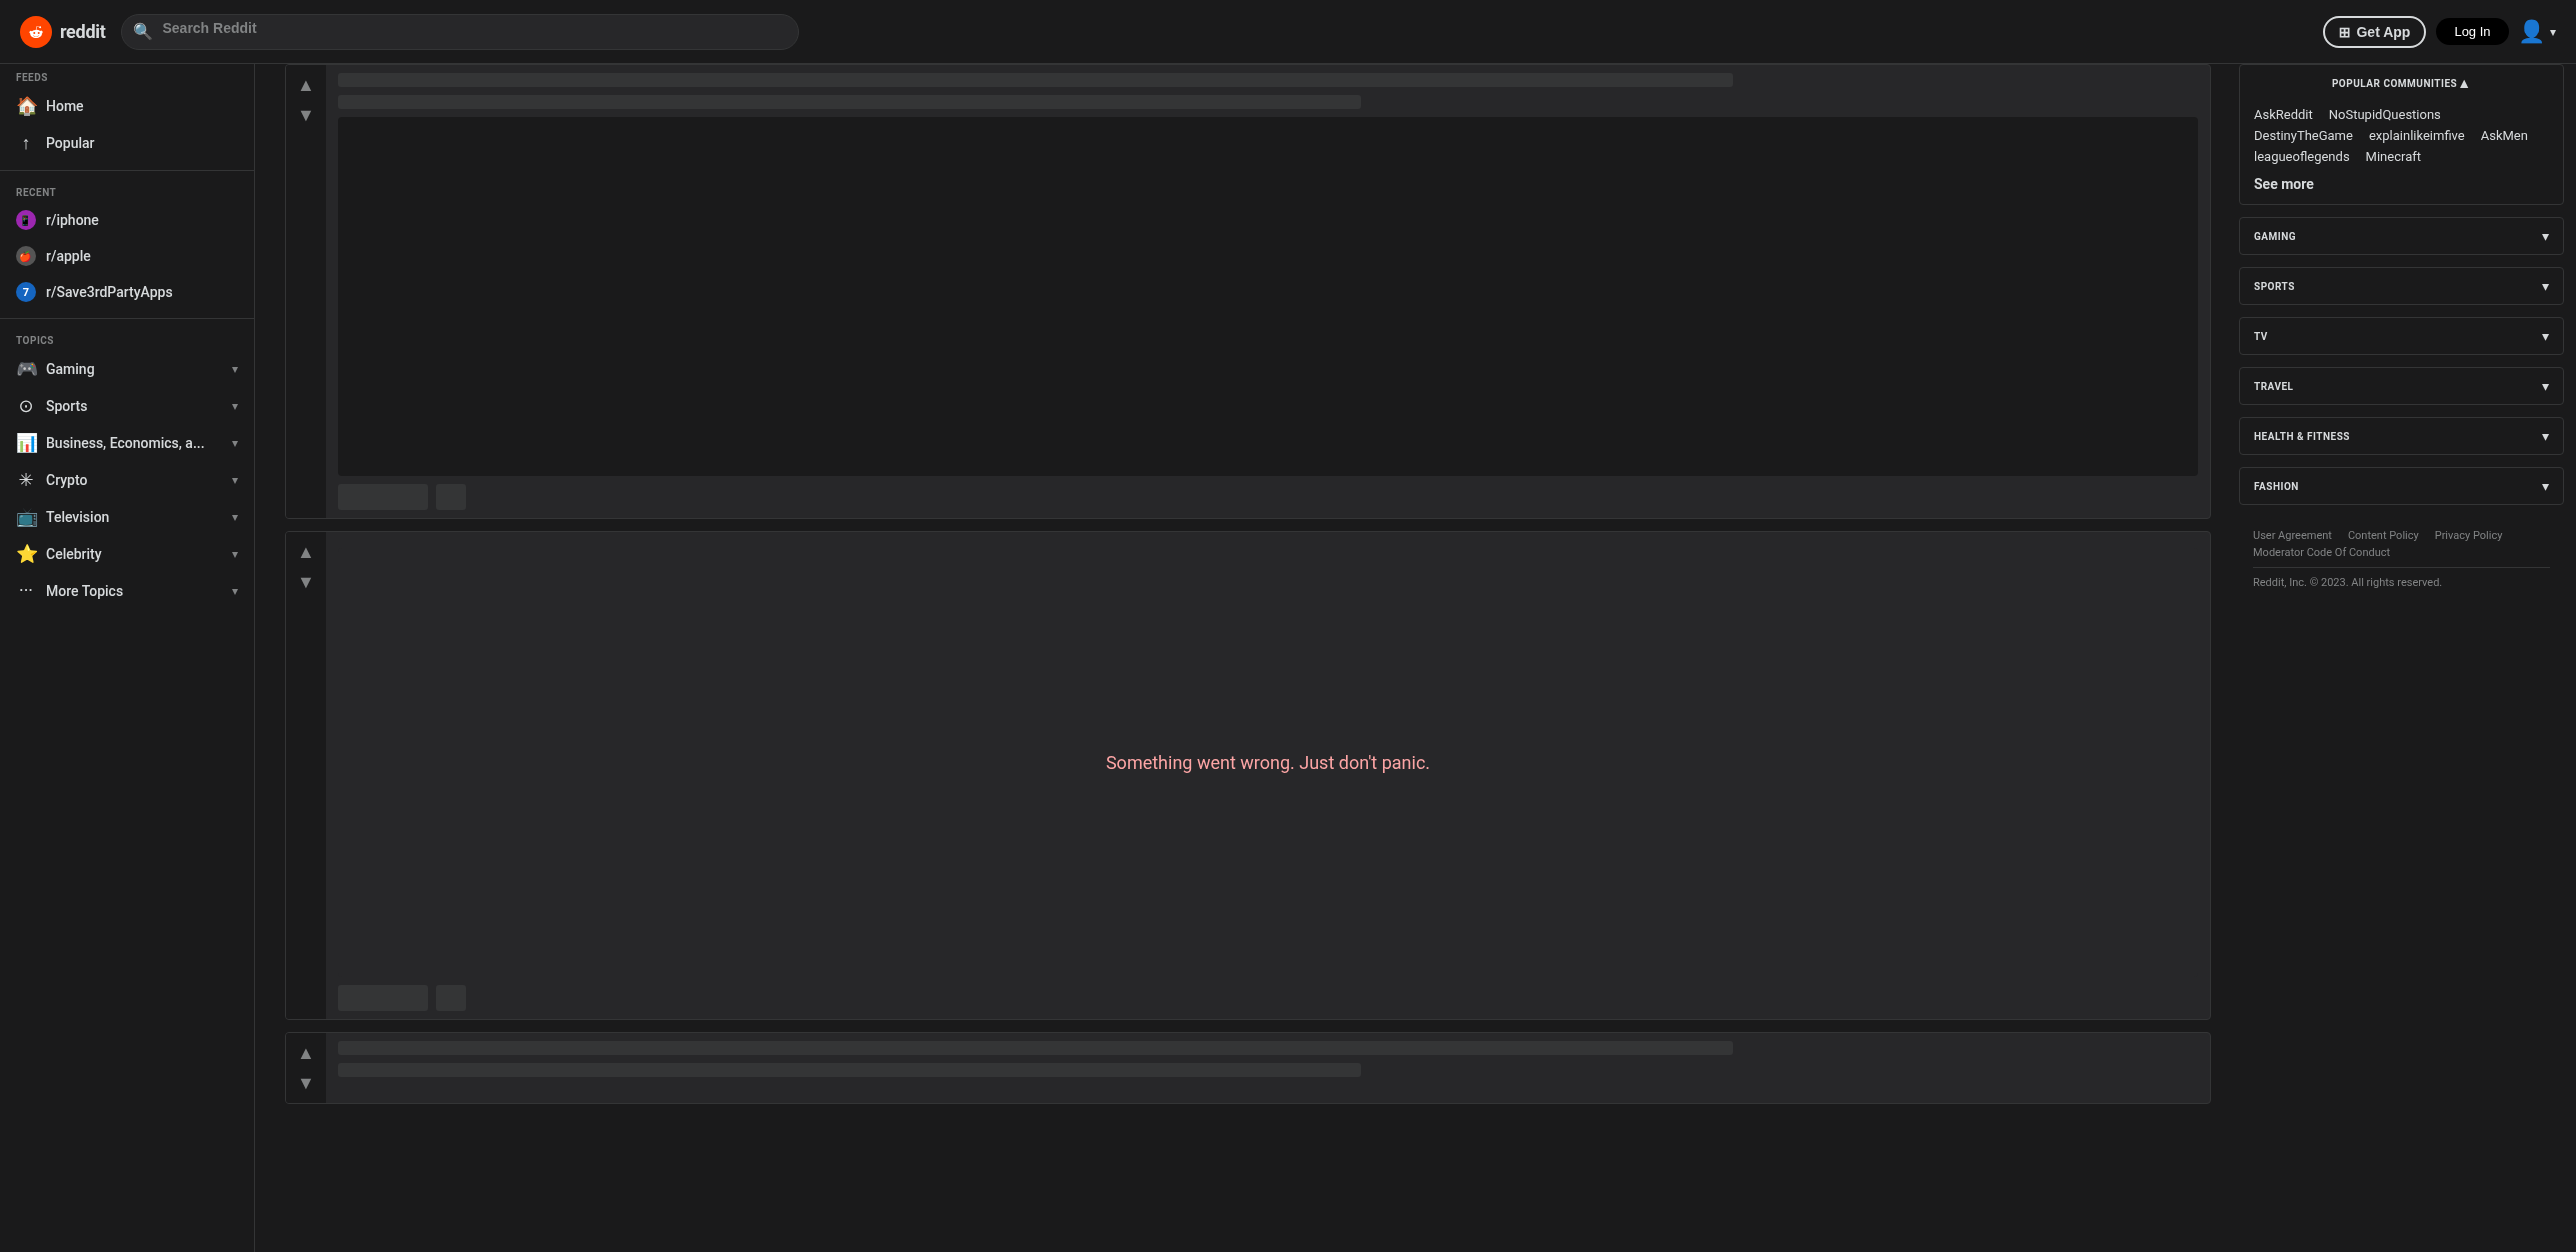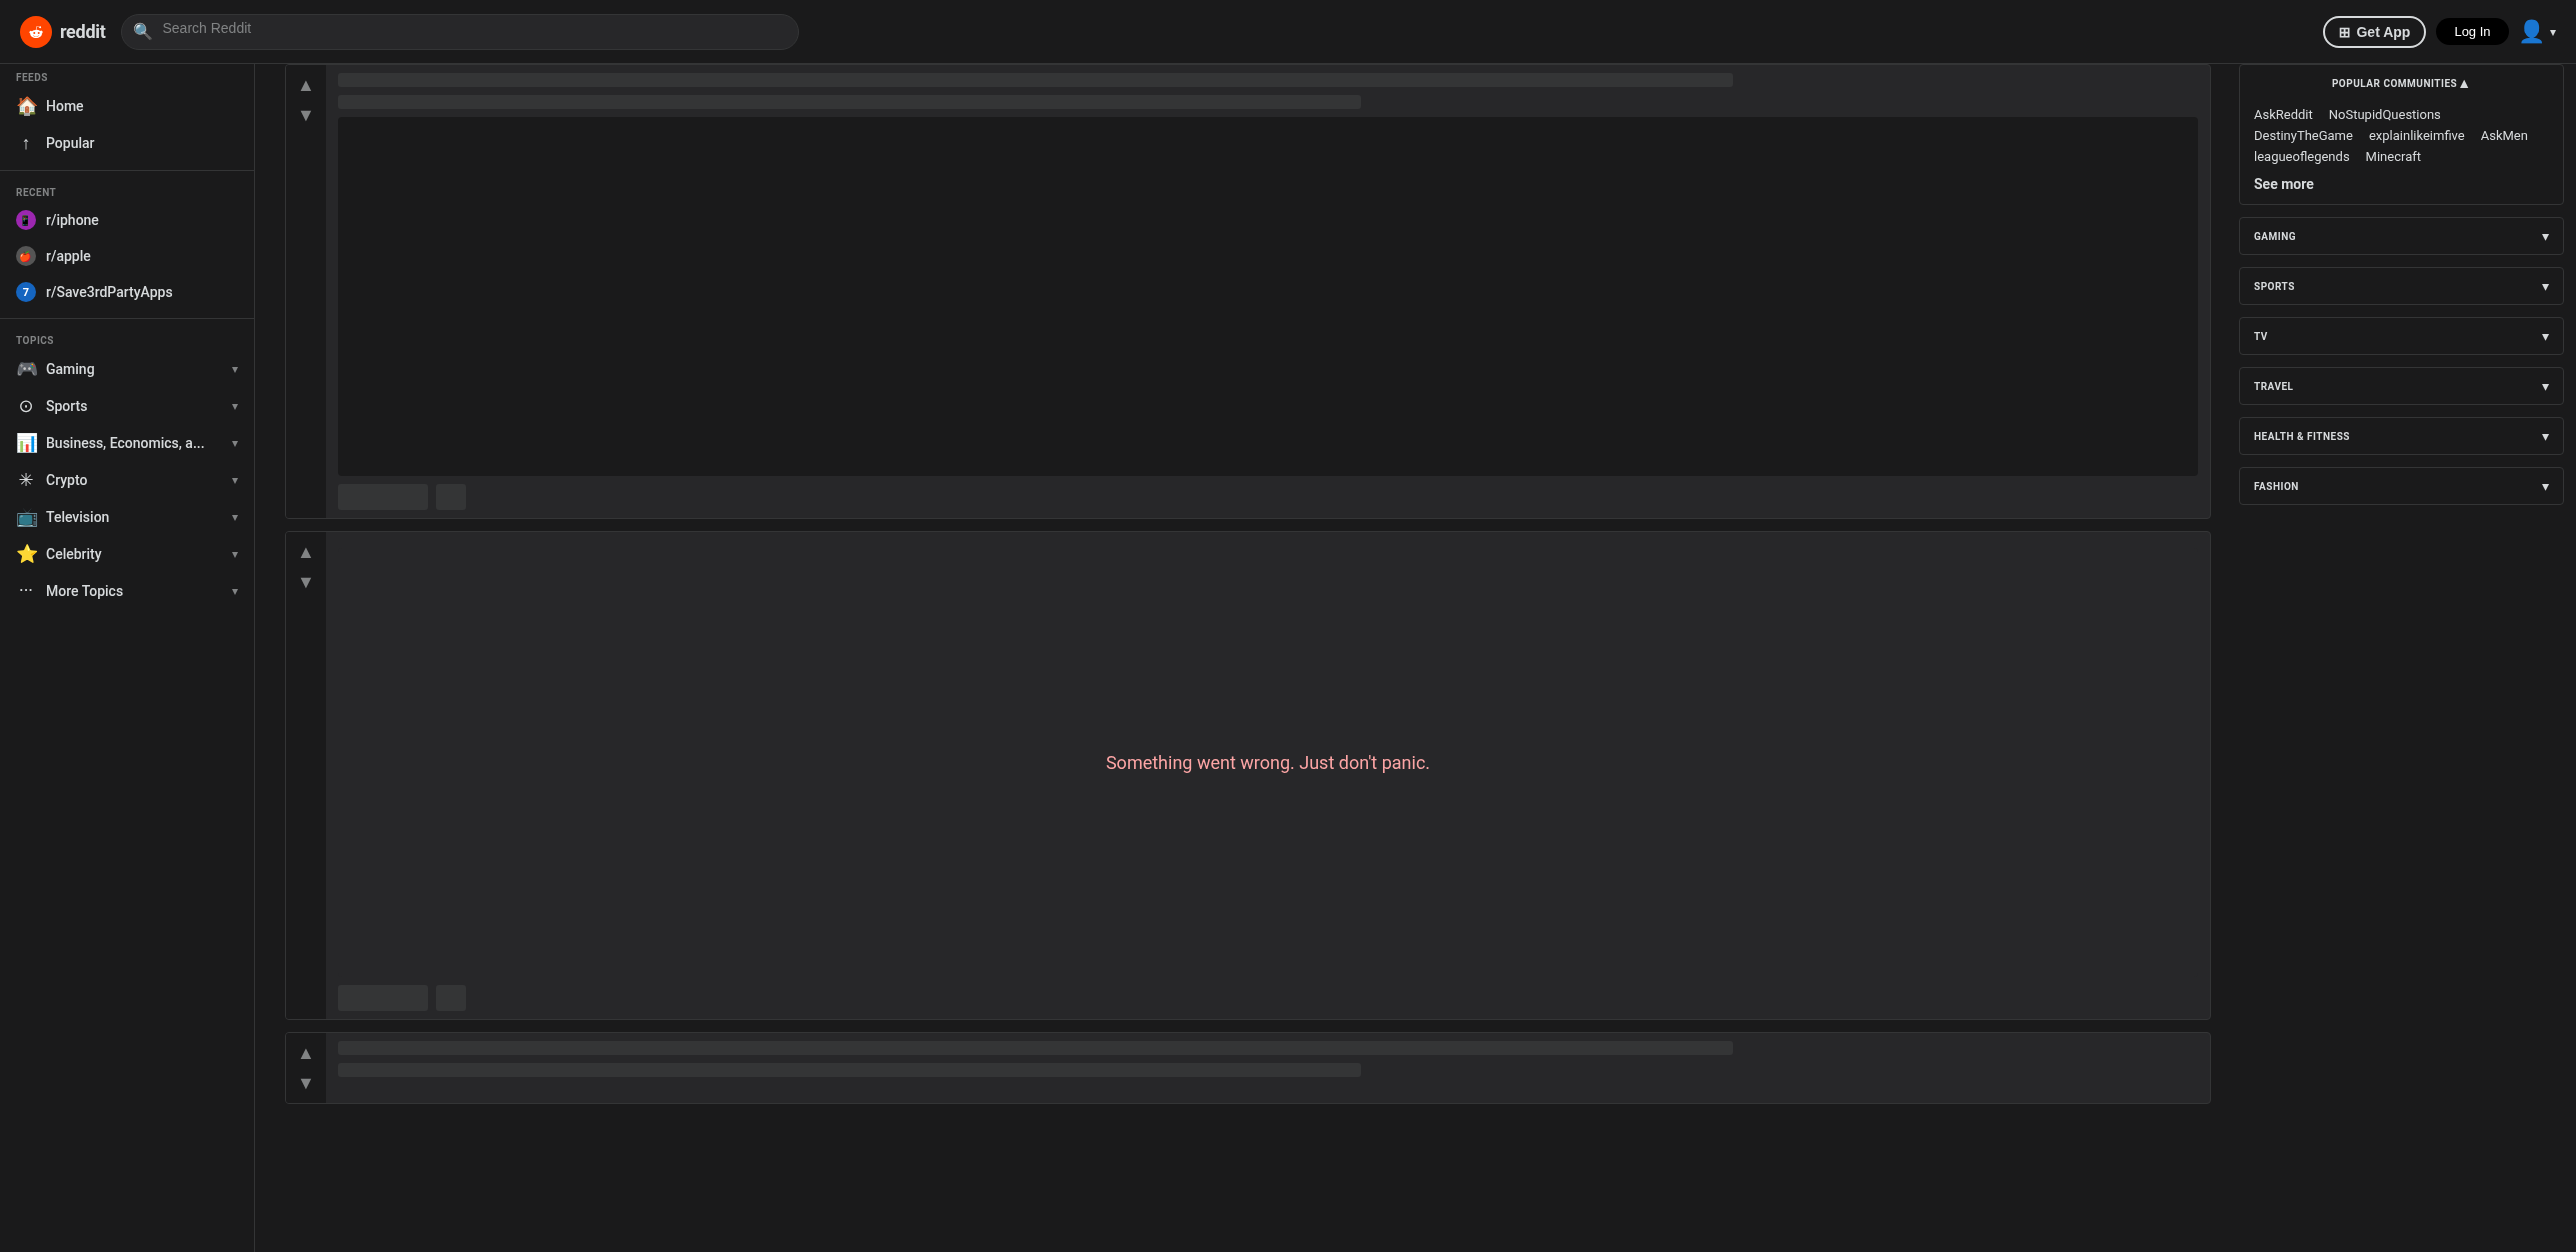--- a/index.html
+++ b/index.html
@@ -57,20 +57,21 @@
     .search-bar input {
       width: 100%;
       background: #272729;
       border: 1px solid #343536;
       border-radius: 20px;
       color: #f0abfc;
       padding: 8px 16px 16px 40px;
       font-size: 14px;
       outline: none;
       height: 36px;
+      font-weight: bold;
     }
     .search-bar input::placeholder { color: #818384; }
     .search-icon-wrap {
       position: absolute;
       left: 12px;
       color: #818384;
       font-size: 16px;
       pointer-events: none;
     }
     .header-right {
@@ -561,16 +562,26 @@
       </div>
     </div>
 
     <div class="right-panel">
       <div class="right-panel-collapsed-header">
         <span class="right-panel-title">FASHION</span>
         <span class="right-panel-chevron">▾</span>
       </div>
     </div>
 
+    <div class="right-footer">
+      <div class="right-footer-links">
+        <a class="right-footer-link">User Agreement</a>
+        <a class="right-footer-link">Content Policy</a>
+        <a class="right-footer-link">Privacy Policy</a>
+        <a class="right-footer-link">Moderator Code Of Conduct</a>
+      </div>
+      <div class="right-footer-divider"></div>
+      <div class="right-footer-copy">Reddit, Inc. © 2023. All rights reserved.</div>
+    </div>
 
   </aside>
 </div>
 
 
 </body></html>

